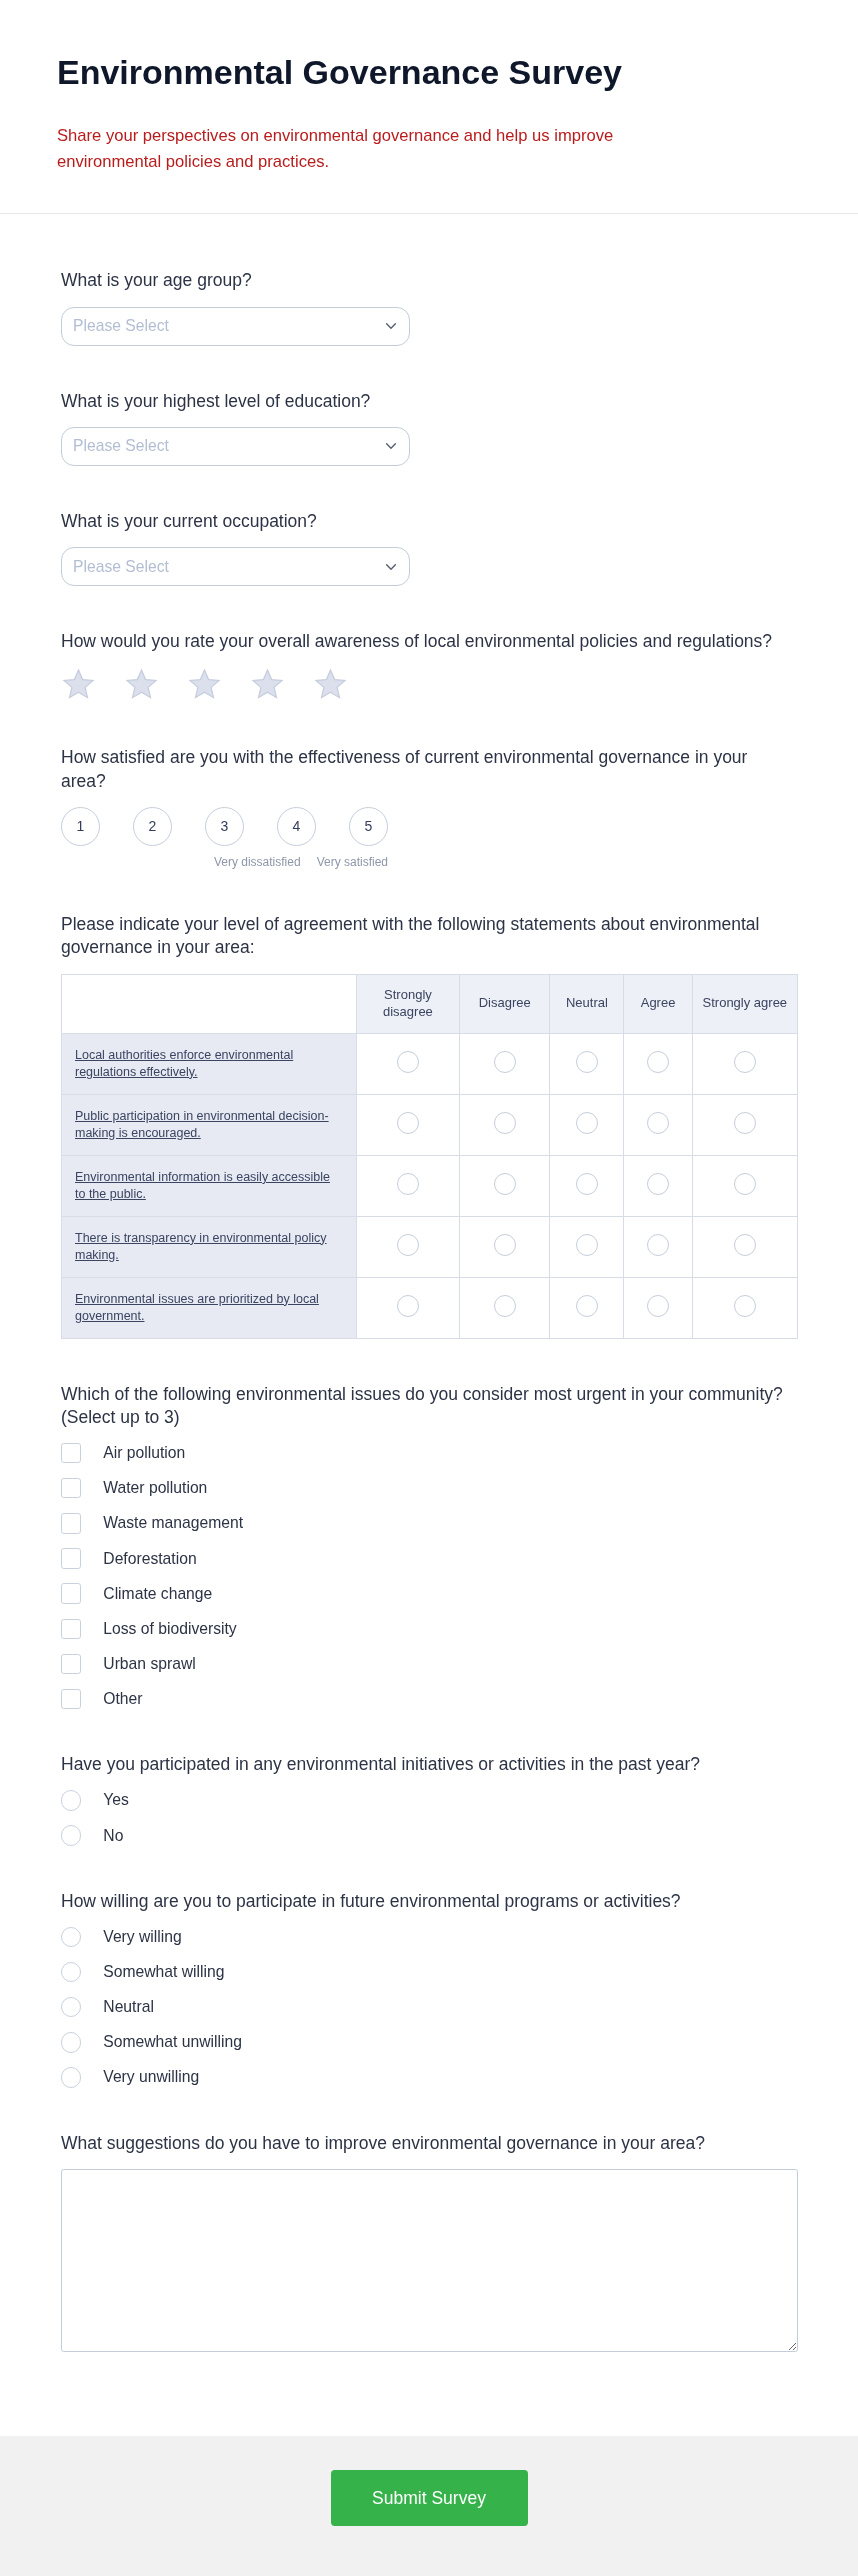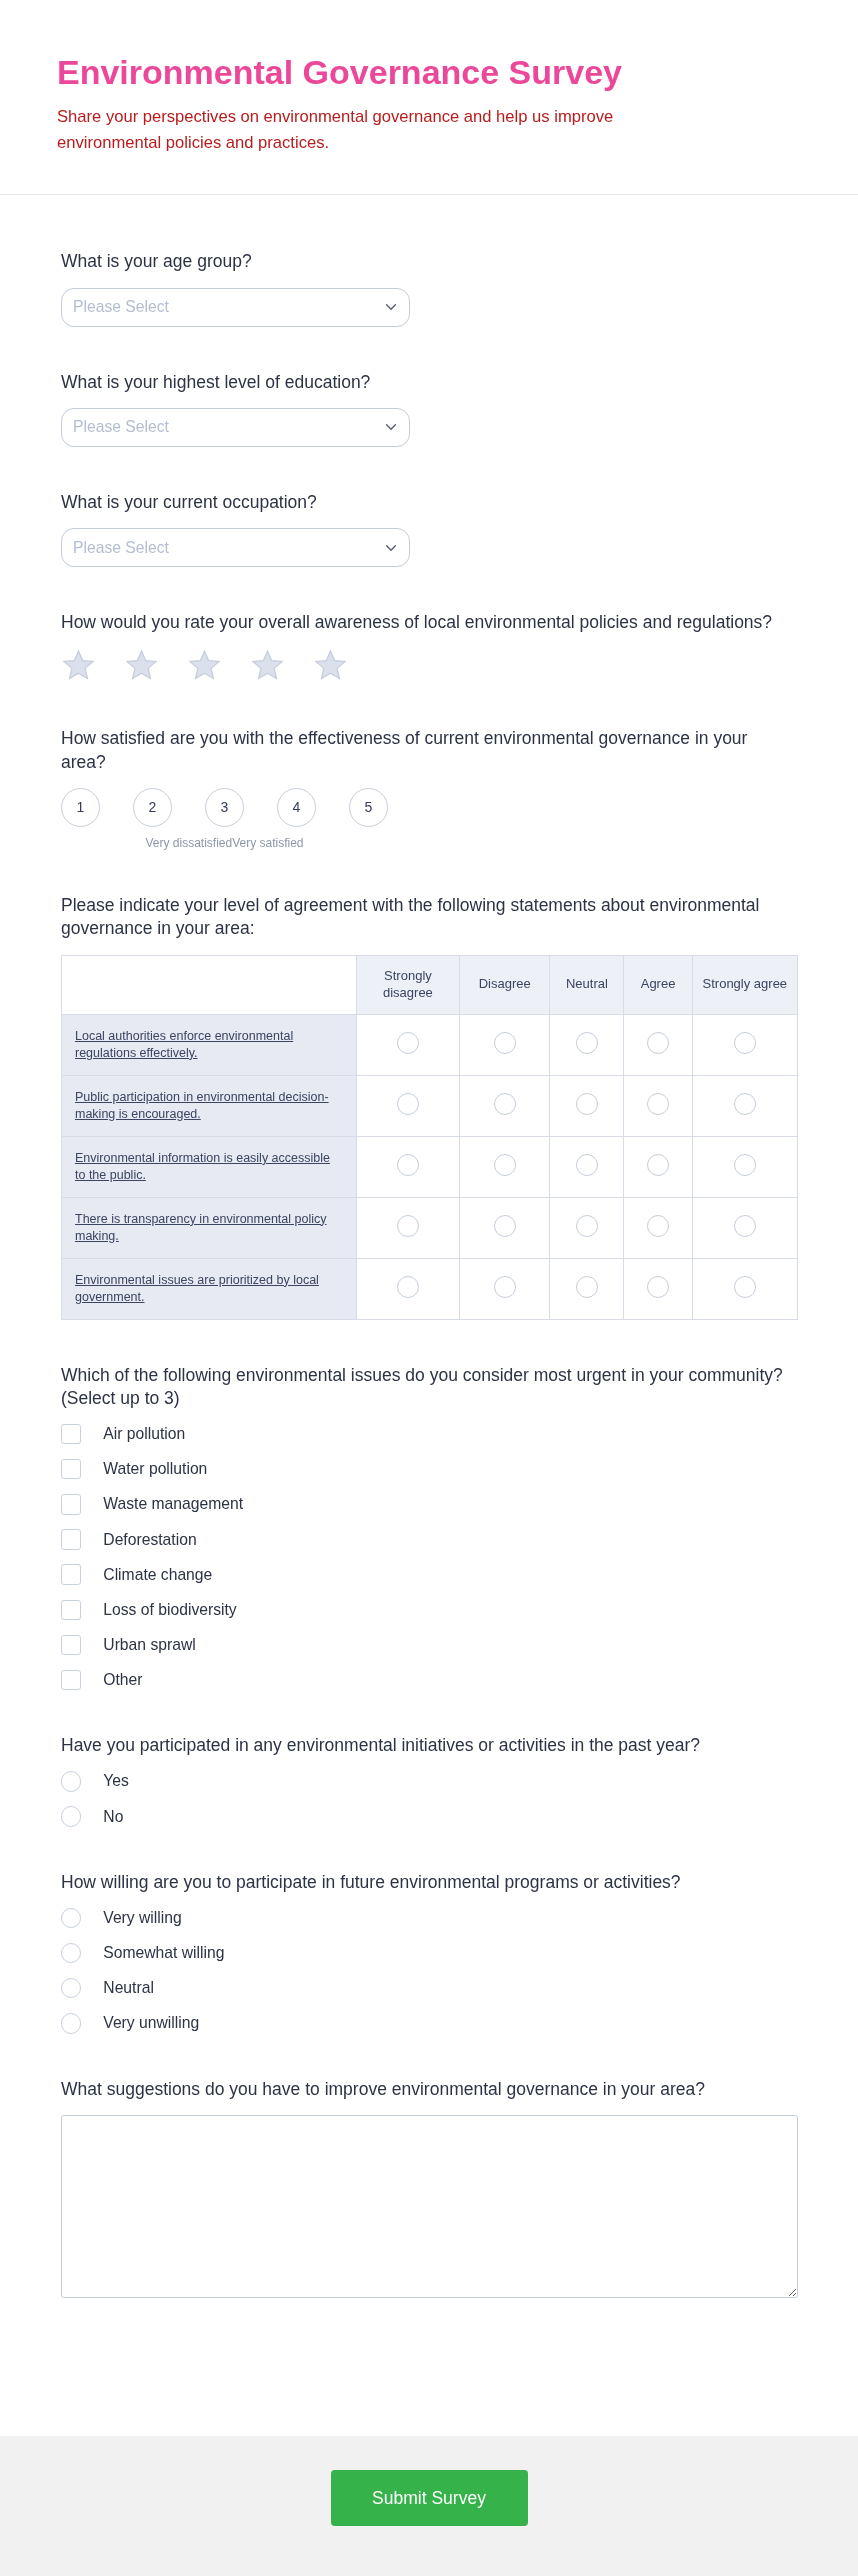--- a/index.html
+++ b/index.html
@@ -6,21 +6,21 @@
   html,body { background:#ffffff; }
   body {
     width:858px;
     font-family:"Liberation Sans", sans-serif;
     color:#2c3345;
   }
   .page { width:858px; min-height:2576px; display:flex; flex-direction:column; background:#fff; }
 
   
   .header { padding:52px 57px 39px; }
-  .title { font-size:34px; font-weight:700; color:#ec4899; line-height:1.2; margin-bottom:11px; }
+  .title { font-size:34px; font-weight:700; color:#0f172a; line-height:1.2; margin-bottom:30px; }
   .subtitle { font-size:16.6px; color:#b91c1c; line-height:1.55; max-width:618px; }
   .divider { border-bottom:0.9px solid #e7e7e9; }
 
   
   .form-body { padding-top:33px; }
   .question { padding:22px 61px; }
   .q-label { font-size:17.5px; font-weight:500; color:#2c3345; line-height:1.33; margin-bottom:14px; max-width:731px; }
 
   
   .select {
@@ -36,21 +36,21 @@
   .stars { display:flex; gap:28px; margin-top:1.8px; }
   .star { width:35px; height:35px; cursor:pointer; }
 
   
   .scale-row { display:flex; gap:33px; }
   .scale-circle {
     width:39px; height:39px; border:0.9px solid #c6cedb; border-radius:50%;
     background:#fff; display:flex; align-items:center; justify-content:center;
     font-size:14px; color:#343c5c; cursor:pointer;
   }
-  .scale-labels { display:flex; justify-content:center; width:327px; margin-top:9.2px; font-size:12px; color:#8e97a9; }
+  .scale-labels { display:flex; justify-content:flex-end; width:327px; margin-top:9.2px; font-size:12px; color:#8e97a9;gap:16px; }
 
   
   table.matrix { border-collapse:collapse; table-layout:fixed; width:737px; margin-top:3.7px; }
   .matrix th, .matrix td { border:0.9px solid #d8dce6; }
   .matrix thead th {
     background:#eef0f7; font-size:13px; font-weight:400; color:#3b4460;
     text-align:center; padding:9.2px 5.5px; height:59px; line-height:1.3;
   }
   .matrix thead th.corner { background:#fff; }
   .matrix tbody th {
@@ -289,20 +289,24 @@
         <div class="opt">
           <span class="rb"></span>
           <span class="opt-label">Somewhat willing</span>
         </div>
         <div class="opt">
           <span class="rb"></span>
           <span class="opt-label">Neutral</span>
         </div>
         <div class="opt">
           <span class="rb"></span>
+          <span class="opt-label">Somewhat unwilling</span>
+        </div>
+        <div class="opt">
+          <span class="rb"></span>
           <span class="opt-label">Very unwilling</span>
         </div>
       </div>
     </div>
 
     <div class="question">
       <div class="q-label">What suggestions do you have to improve environmental governance in your area?</div>
       <textarea class="suggestions" style=""></textarea>
     </div>
 

